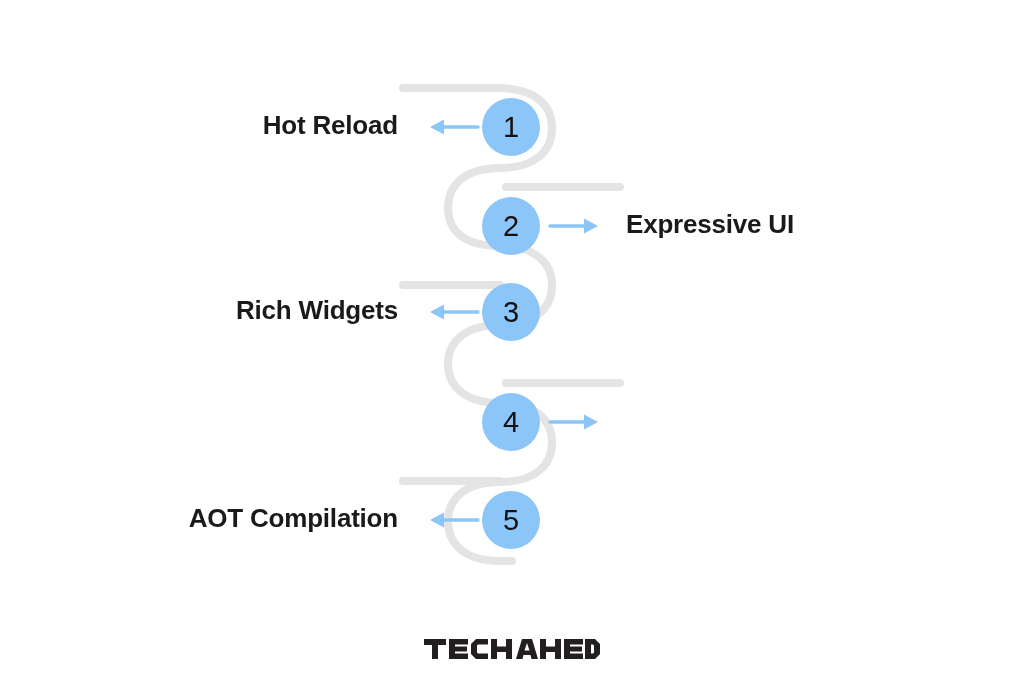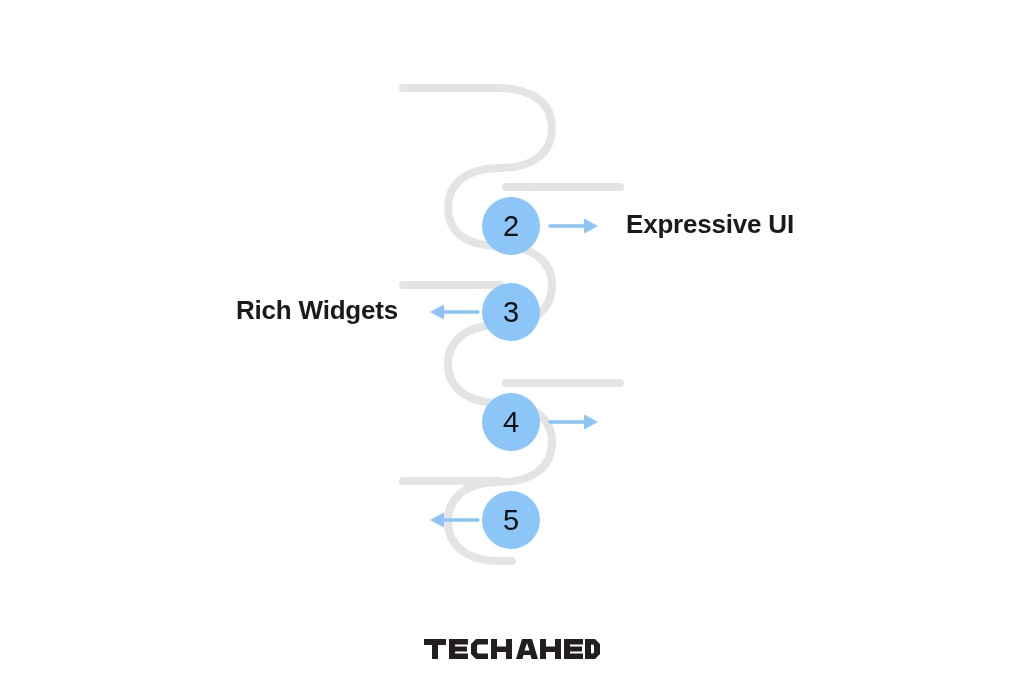--- a/index.html
+++ b/index.html
@@ -103,20 +103,30 @@
              C 552 466 534 482 500 482
              C 466 482 448 498 448 521
              C 448 545 466 561 500 561
              L 512 561" fill="none" stroke="#e4e4e4" stroke-width="8" stroke-linecap="round"></path>
     <path d="M 620 187 L 506 187" fill="none" stroke="#e4e4e4" stroke-width="8" stroke-linecap="round"></path>
     <path d="M 403 285 L 500 285" fill="none" stroke="#e4e4e4" stroke-width="8" stroke-linecap="round"></path>
     <path d="M 620 383 L 506 383" fill="none" stroke="#e4e4e4" stroke-width="8" stroke-linecap="round"></path>
     <path d="M 403 481 L 500 481" fill="none" stroke="#e4e4e4" stroke-width="8" stroke-linecap="round"></path>
   </svg>
 
+  <div class="step-row" style="top:98px;">
+    <div class="step-label left" style="right:626px; top:14px;">Hot Reload</div>
+    <svg class="arrow" style="left:428px; top:18px;" viewBox="0 0 52 22" aria-hidden="true">
+      <line x1="50" y1="11" x2="14" y2="11" stroke="#8cc5f7" stroke-width="3.5" stroke-linecap="round"></line>
+      <polygon points="2,11 16,3.5 16,18.5" fill="#8cc5f7"></polygon>
+    </svg>
+    <div class="node-circle" style="left:482px; top:0px;">
+      <span>1</span>
+    </div>
+  </div>
 
   <div class="step-row" style="top:197px;">
     <div class="node-circle" style="left:482px; top:0px;">
       <span>2</span>
     </div>
     <svg class="arrow" style="left:548px; top:18px;" viewBox="0 0 52 22" aria-hidden="true">
       <line x1="2" y1="11" x2="38" y2="11" stroke="#8cc5f7" stroke-width="3.5" stroke-linecap="round"></line>
       <polygon points="50,11 36,3.5 36,18.5" fill="#8cc5f7"></polygon>
     </svg>
     <div class="step-label right" style="left:626px; top:14px;">Expressive UI</div>
@@ -137,20 +147,21 @@
     <div class="node-circle" style="left:482px; top:0px;">
       <span>4</span>
     </div>
     <svg class="arrow" style="left:548px; top:18px;" viewBox="0 0 52 22" aria-hidden="true">
       <line x1="2" y1="11" x2="38" y2="11" stroke="#8cc5f7" stroke-width="3.5" stroke-linecap="round"></line>
       <polygon points="50,11 36,3.5 36,18.5" fill="#8cc5f7"></polygon>
     </svg>
   </div>
 
   <div class="step-row" style="top:491px;">
+    <div class="step-label left" style="right:626px; top:14px;">AOT Compilation</div>
     <svg class="arrow" style="left:428px; top:18px;" viewBox="0 0 52 22" aria-hidden="true">
       <line x1="50" y1="11" x2="14" y2="11" stroke="#8cc5f7" stroke-width="3.5" stroke-linecap="round"></line>
       <polygon points="2,11 16,3.5 16,18.5" fill="#8cc5f7"></polygon>
     </svg>
     <div class="node-circle" style="left:482px; top:0px;">
       <span>5</span>
     </div>
   </div>
 
   <div class="footer-logo">

